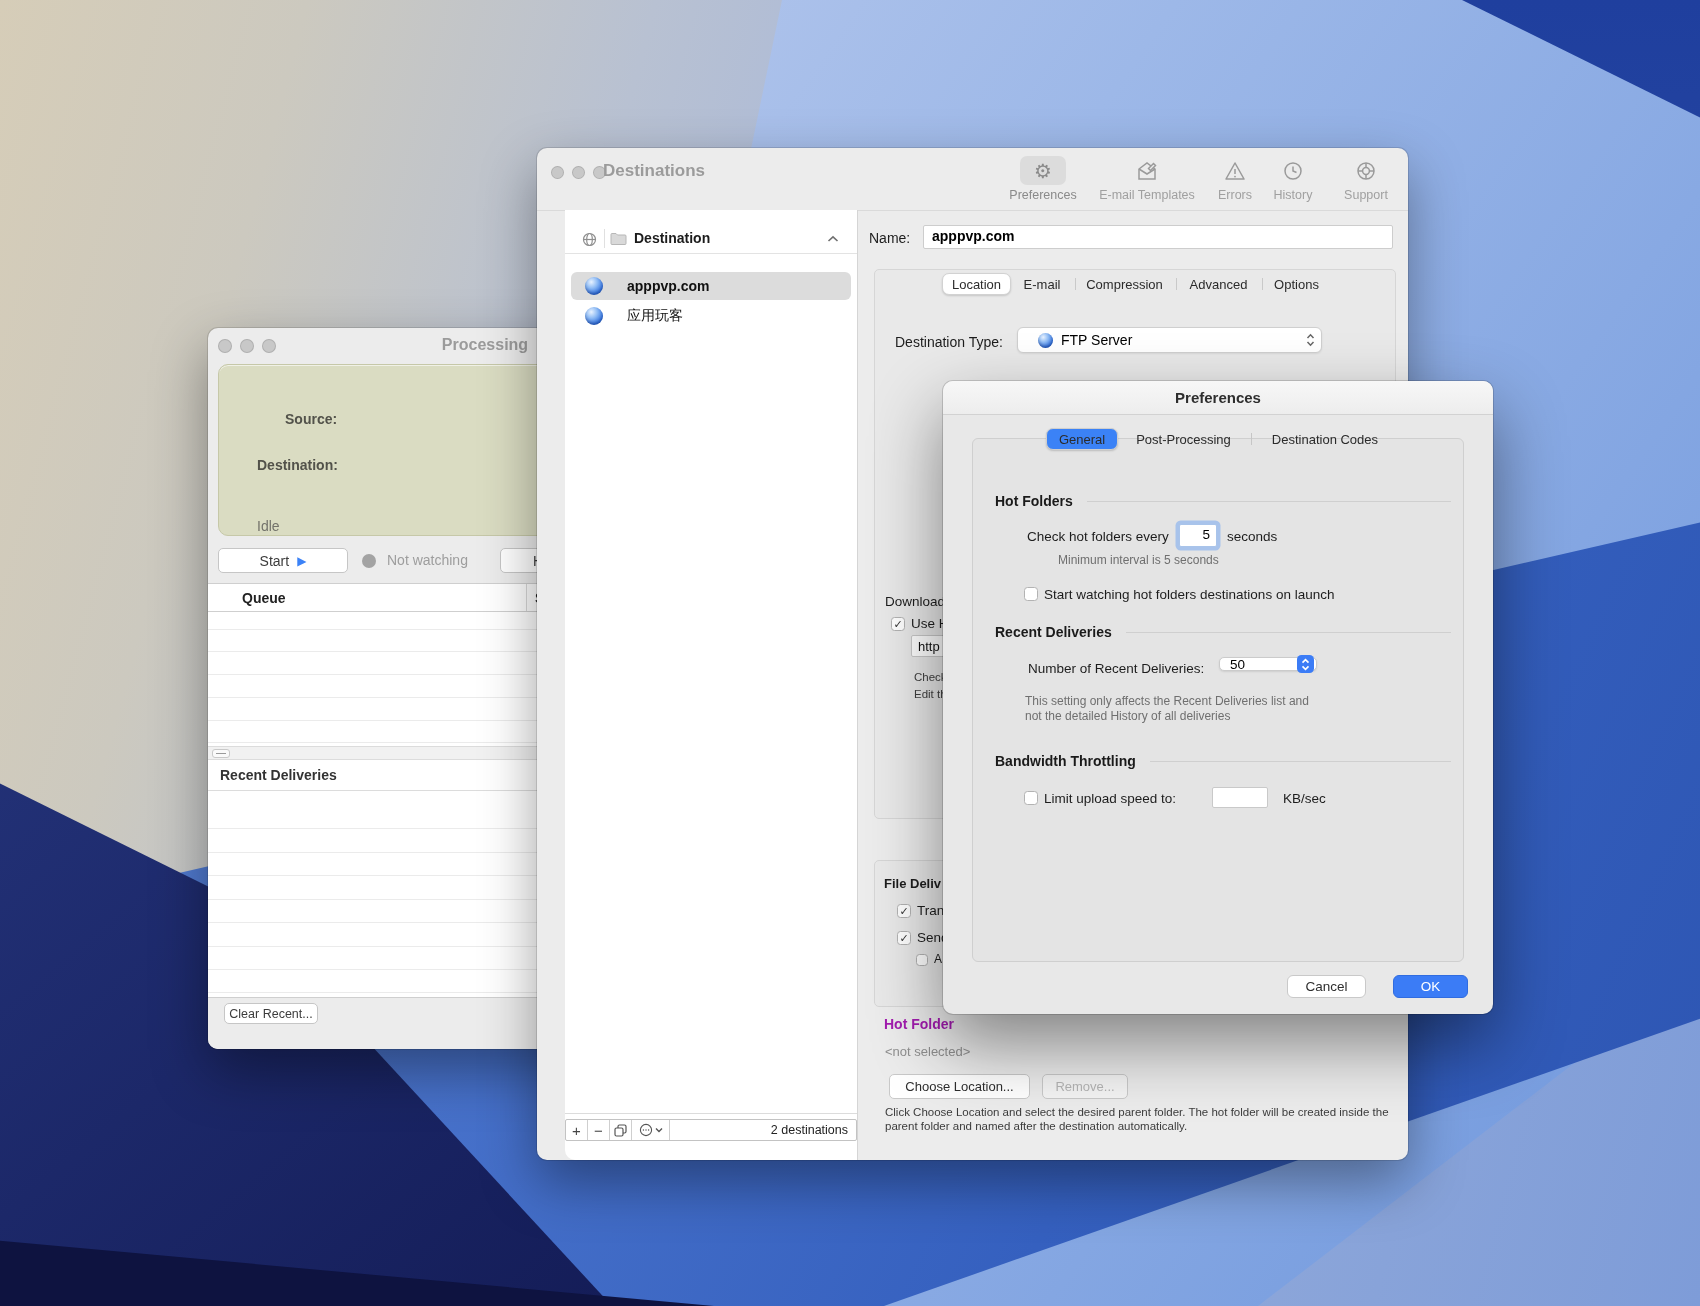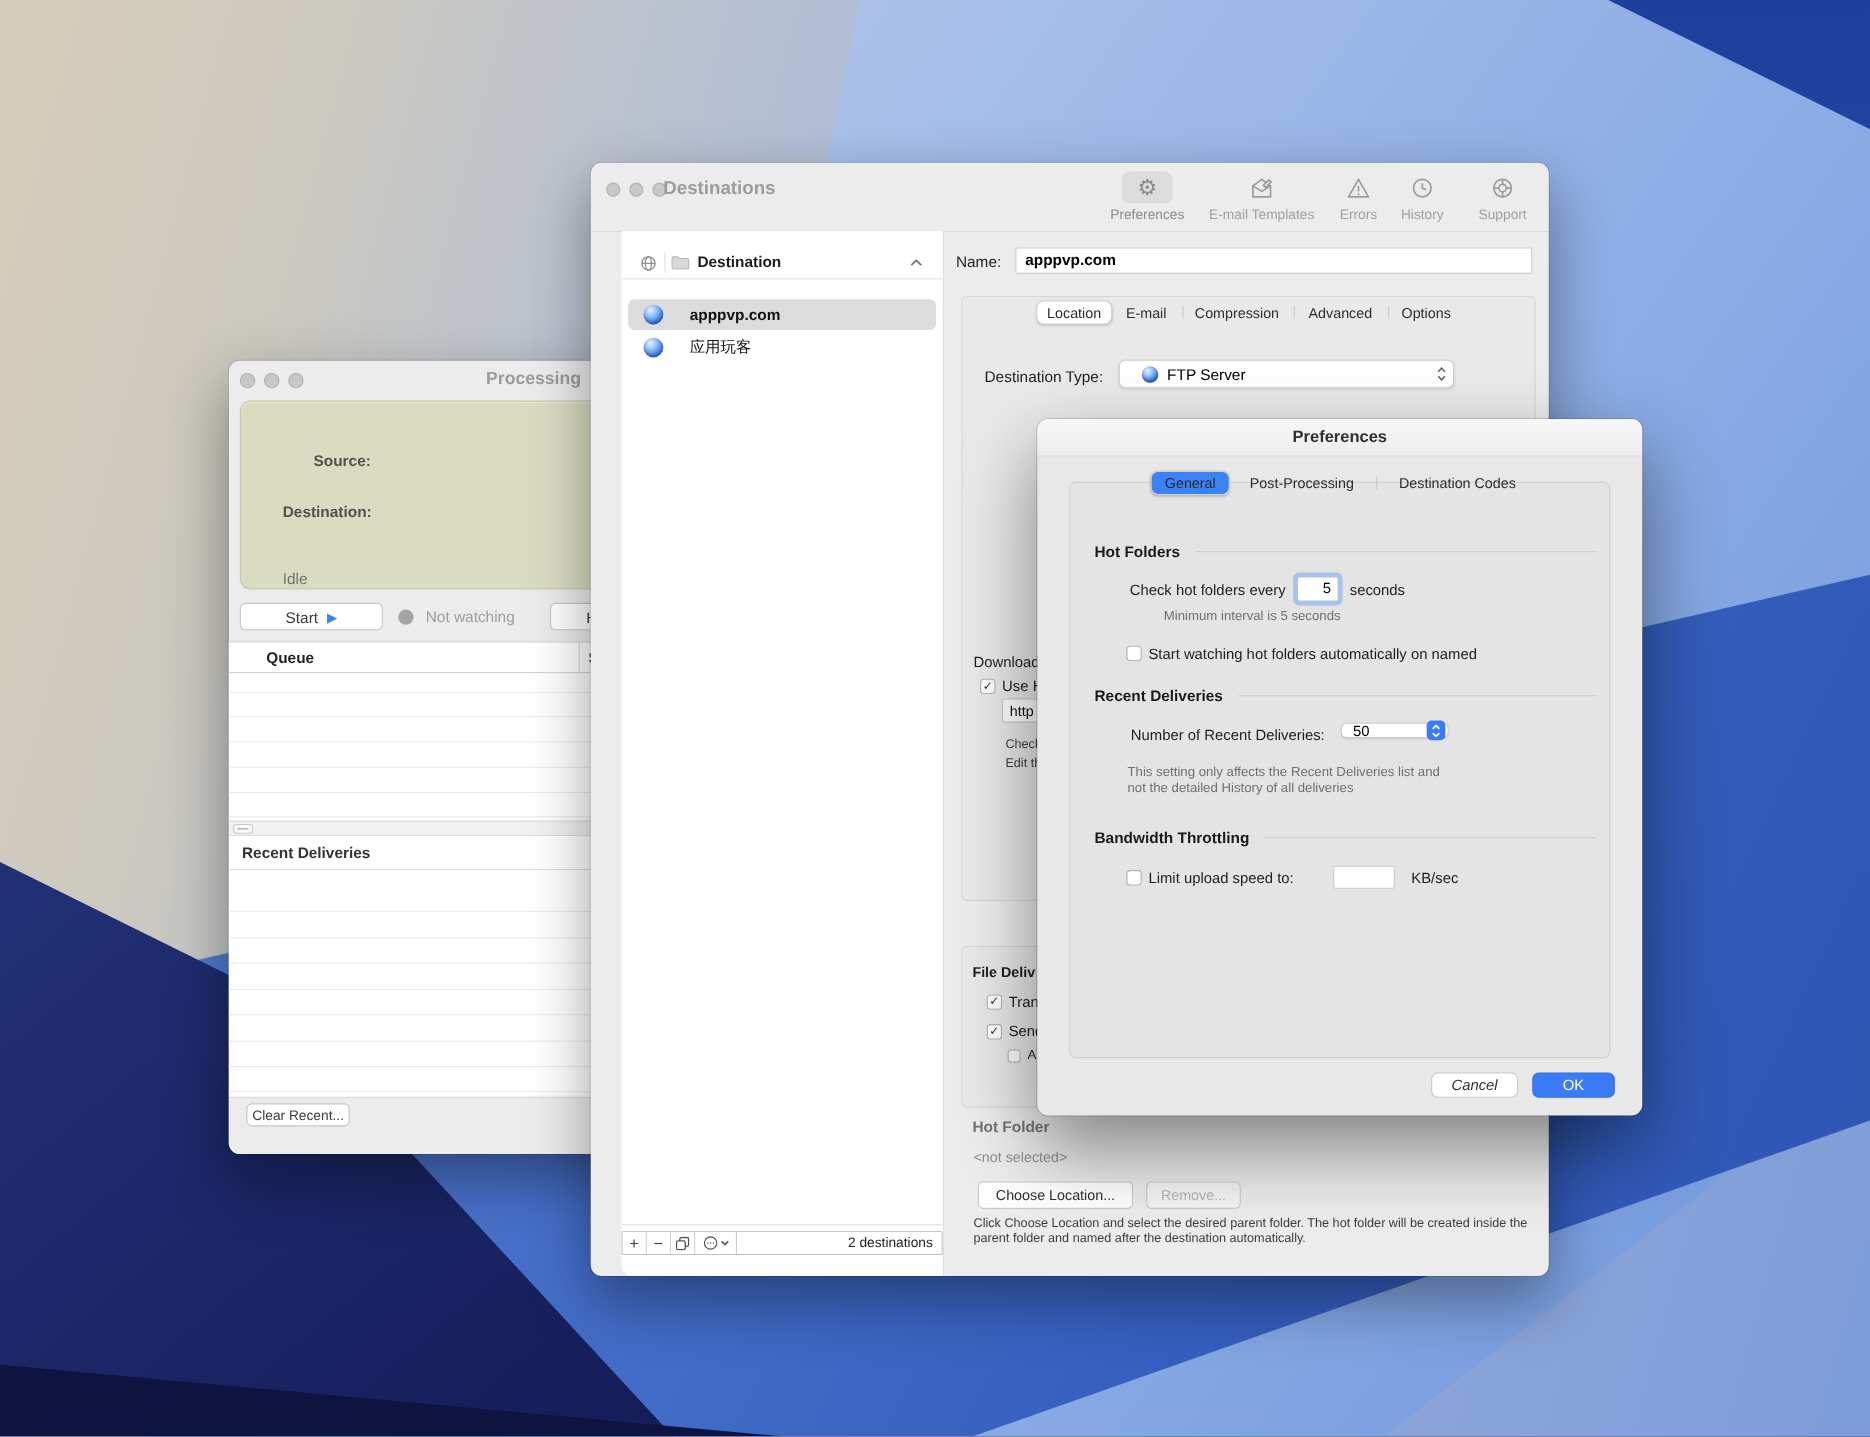--- a/index.html
+++ b/index.html
@@ -109,21 +109,21 @@
   .popup { position:absolute; background:#fff; border:1px solid #cfcfcf; border-radius:6px;
     box-shadow:0 1px 2px rgba(0,0,0,.08); display:flex; align-items:center;padding-left:12px; }
   .popup .ptxt { font-size:14px; color:#000; margin-left:8px; }
   .chev2 { margin-left:auto; margin-right:6px; }
   .behind-txt { position:absolute; font-size:13.5px; color:#1d1d1d; white-space:nowrap; }
   .behind-sm { position:absolute; font-size:11.5px; color:#3f3f3f; white-space:nowrap; }
   .cbx { position:absolute; width:14px; height:14px; background:#fff; border:1px solid #b3b3b3;
     border-radius:3.5px; display:flex; align-items:center; justify-content:center;
     font-size:11px; color:#333; line-height:1; }
   .cbx.chk::after { content:"✓"; }
-  .hf-head { position:absolute; font-size:14px; font-weight:700; color:#737373; }
+  .hf-head { position:absolute; font-size:14px; font-weight:700; color:#a21caf; }
   .hf-val { position:absolute; font-size:13px; color:#8f8f8f; }
   .hf-btn { position:absolute; height:25px; background:#fff; border:1px solid #c9c9c9; border-radius:5px;
     font-size:13px; color:#2e2e2e; display:flex; align-items:center; justify-content:center; }
   .hf-btn.disabled { color:#b4b4b4; background:#f4f4f4; }
   .hf-desc { position:absolute; font-size:11.5px; color:#3c3c3c; line-height:13.5px; }
 
   
   #prefs { left:943px; top:381px; width:550px; height:633px; background:#e8e8e8; z-index:4;
     box-shadow:0 30px 70px rgba(0,0,0,.45), 0 0 0 1px rgba(0,0,0,.15); }
   .dlg-titlebar { position:absolute; left:0; right:0; top:0; height:34px; border-radius:10px 10px 0 0;
@@ -431,21 +431,21 @@
 
   <div class="sect" style="left:52px;top:112px;width:456px;">
     <span class="s-title">Hot Folders</span>
       <span class="s-line"></span>
   </div>
   <div class="d-lbl" style="left:84px;top:148px;">Check hot folders every</div>
   <div class="d-field" style="left:236px;top:143px;width:38px;height:23px;">5</div>
   <div class="d-lbl" style="left:284px;top:148px;">seconds</div>
   <div class="d-note" style="left:115px;top:172px;">Minimum interval is 5 seconds</div>
   <div class="cbx" style="left:81px;top:206px;"></div>
-  <div class="d-lbl" style="left:101px;top:206px;">Start watching hot folders automatically on named</div>
+  <div class="d-lbl" style="left:101px;top:206px;">Start watching hot folders destinations on launch</div>
 
   <div class="sect" style="left:52px;top:243px;width:456px;">
     <span class="s-title">Recent Deliveries</span>
       <span class="s-line"></span>
   </div>
   <div class="d-lbl" style="left:85px;top:280px;">Number of Recent Deliveries:</div>
   <div class="d-popup" style="left:276px;top:276px;width:98px;height:14px;">
     <span class="ptxt">50</span>
     <div class="stepper">
       <svg width="9" height="13" viewBox="0 0 9 13" fill="none" stroke="#fff" stroke-width="1.6">
@@ -459,19 +459,19 @@
 
   <div class="sect" style="left:52px;top:372px;width:456px;">
     <span class="s-title">Bandwidth Throttling</span>
       <span class="s-line"></span>
   </div>
   <div class="cbx" style="left:81px;top:410px;"></div>
   <div class="d-lbl" style="left:101px;top:410px;">Limit upload speed to:</div>
   <div class="d-field plain" style="left:269px;top:406px;width:56px;height:21px;"></div>
   <div class="d-lbl" style="left:340px;top:410px;">KB/sec</div>
 
-  <div class="dlg-btn plain" style="left:358px;top:594px;width:79px;font-style:italic;">
+  <div class="dlg-btn plain" style="left:344px;top:594px;width:79px;">
       <span>Cancel</span>
     </div>
   <div class="dlg-btn primary" style="left:450px;top:594px;width:75px;">
       <span>OK</span>
     </div>
 </div>
 
 </body></html>

